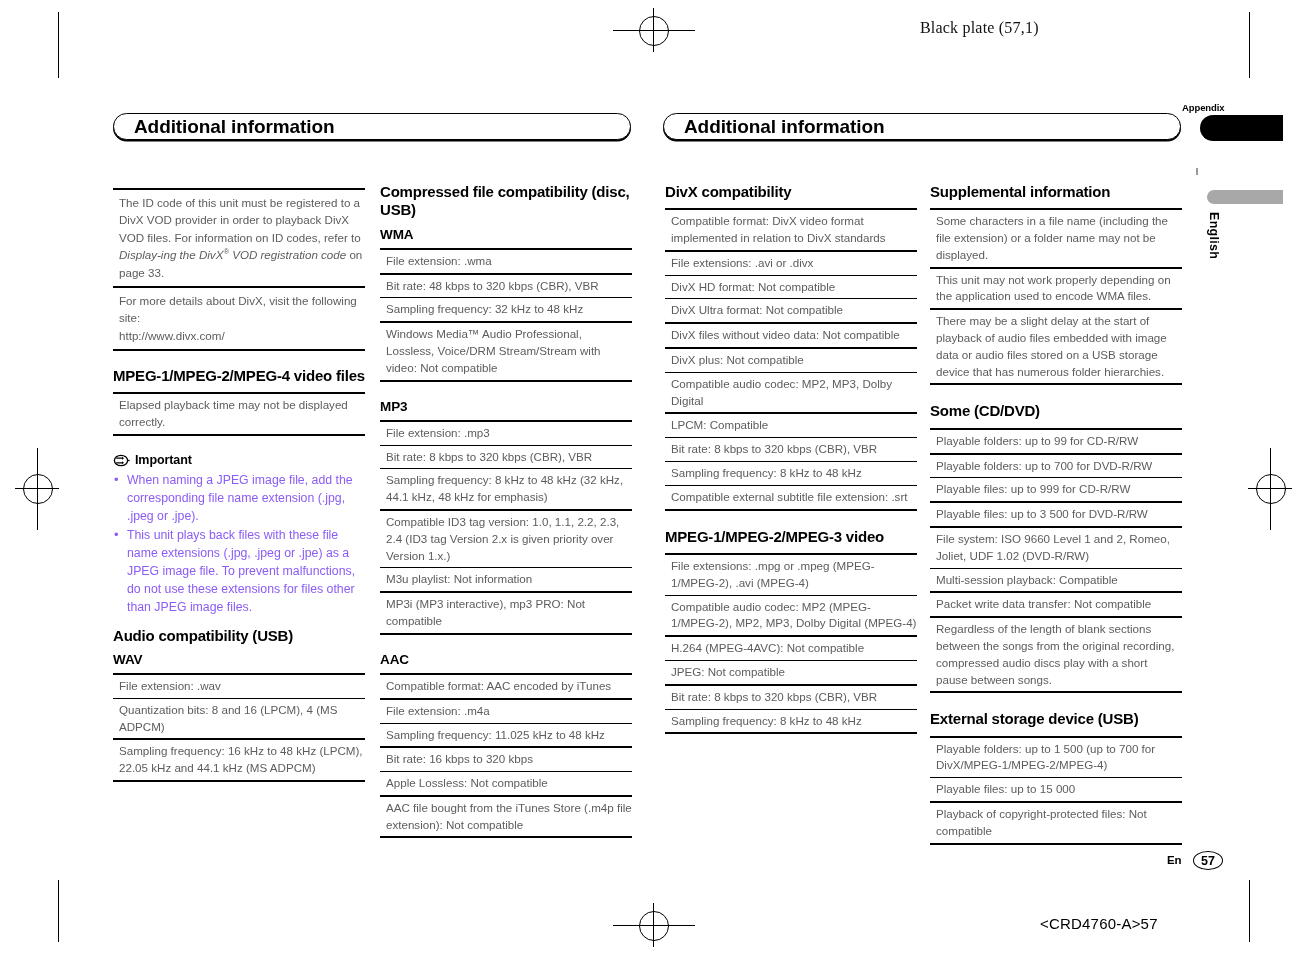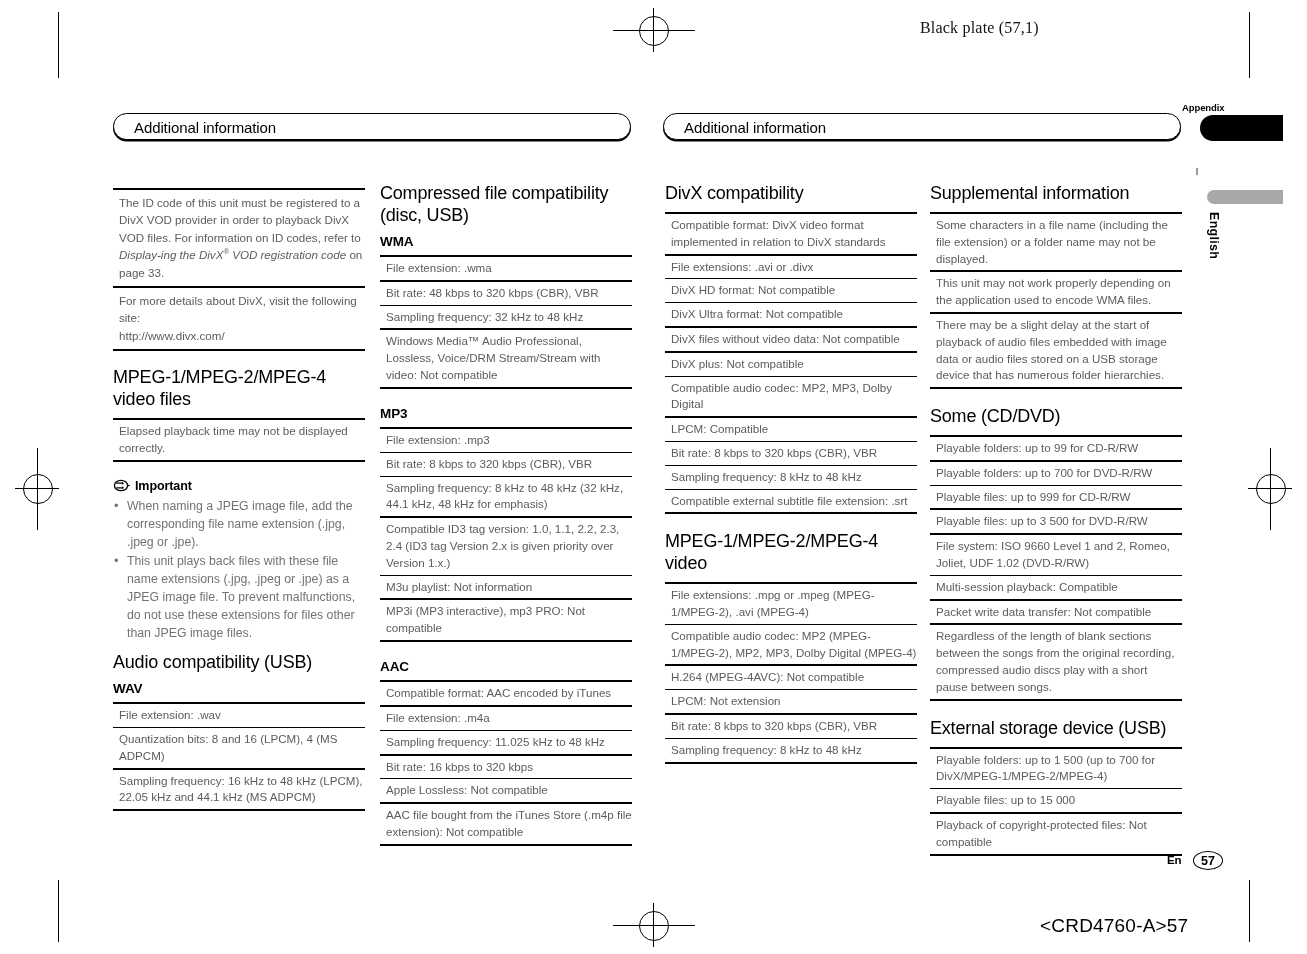--- a/index.html
+++ b/index.html
@@ -62,35 +62,35 @@
     border-radius: 14px;
     box-sizing: border-box;
     background: #fff;
     box-shadow: 0 1.5px 0 0 #000;
   }
   .banner-title {
     position: absolute;
     left: 20px;
     top: 50%;
     transform: translateY(-50%);
-    font-size: 15px;
-    font-weight: normal;
+    font-size: 19px;
+    font-weight: bold;
     letter-spacing: -0.1px;
     white-space: nowrap;
   }
 
   
   .col {
     position: absolute;
     box-sizing: border-box;
   }
 
   h2.sec-head {
-    font-size: 18px;
-    font-weight: normal;
+    font-size: 15px;
+    font-weight: bold;
     margin: 0 0 7px 0;
     line-height: 1.22;
     letter-spacing: -0.2px;
   }
   h3.sub-head {
     font-size: 13.5px;
     font-weight: bold;
     margin: 0 0 5px 0;
     line-height: 1.2;
     letter-spacing: -0.1px;
@@ -147,21 +147,21 @@
   ul.bullets {
     list-style: none;
     margin: 0 0 10px 0;
     padding: 0;
   }
   ul.bullets li {
     position: relative;
     padding-left: 14px;
     font-size: 12.3px;
     line-height: 1.47;
-    color: #737373;
+    color: #8b5cf6;
     margin-bottom: 1px;
   }
   ul.bullets li::before {
     content: "\2022";
     position: absolute;
     left: 1px;
     top: -1px;
     font-size: 13px;
   }
 
@@ -208,21 +208,21 @@
     border-radius: 50%;
     box-sizing: border-box;
     font-size: 12.5px;
     font-weight: bold;
     display: flex;
     align-items: center;
     justify-content: center;
   }
   .foot-code {
     position: absolute;
-    font-size: 19px;
+    font-size: 15px;
     letter-spacing: 0.2px;
   }
   .tiny-tick {
     position: absolute;
     background: #9a9a9a;
   }
 </style>
 </head>
 <body>
 
@@ -354,26 +354,26 @@
       <div class="spec-row heavy">DivX Ultra format: Not compatible</div>
       <div class="spec-row heavy">DivX files without video data: Not compatible</div>
       <div class="spec-row">DivX plus: Not compatible</div>
       <div class="spec-row heavy">Compatible audio codec: MP2, MP3, Dolby Digital</div>
       <div class="spec-row">LPCM: Compatible</div>
       <div class="spec-row">Bit rate: 8 kbps to 320 kbps (CBR), VBR</div>
       <div class="spec-row">Sampling frequency: 8 kHz to 48 kHz</div>
       <div class="spec-row">Compatible external subtitle file extension: .srt</div>
     </div>
 
-    <h2 class="sec-head">MPEG-1/MPEG-2/MPEG-4 video</h2>
+    <h2 class="sec-head">MPEG-1/MPEG-2/MPEG-3 video</h2>
     <div class="spec-table">
       <div class="spec-row">File extensions: .mpg or .mpeg (MPEG-1/MPEG-2), .avi (MPEG-4)</div>
       <div class="spec-row heavy">Compatible audio codec: MP2 (MPEG-1/MPEG-2), MP2, MP3, Dolby Digital (MPEG-4)</div>
       <div class="spec-row">H.264 (MPEG-4AVC): Not compatible</div>
-      <div class="spec-row heavy">LPCM: Not extension</div>
+      <div class="spec-row heavy">JPEG: Not compatible</div>
       <div class="spec-row">Bit rate: 8 kbps to 320 kbps (CBR), VBR</div>
       <div class="spec-row">Sampling frequency: 8 kHz to 48 kHz</div>
     </div>
   </div>
 
   <div class="col" style="left:930px; top:183px; width:252px;">
 
     <h2 class="sec-head">Supplemental information</h2>
     <div class="spec-table">
       <div class="spec-row heavy">Some characters in a file name (including the file extension) or a folder name may not be displayed.</div>

